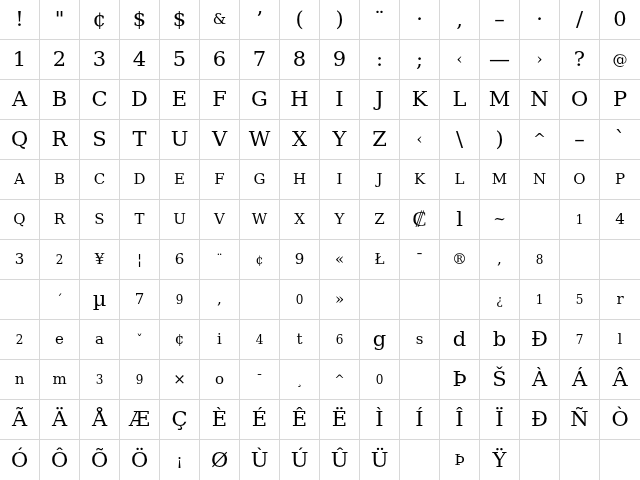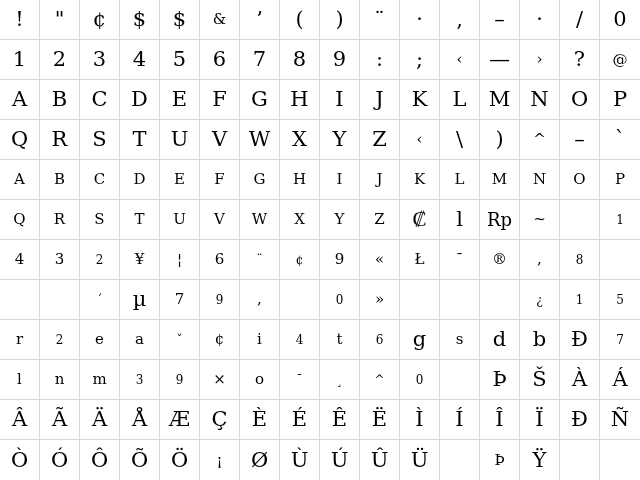--- a/index.html
+++ b/index.html
@@ -330,23 +330,20 @@
     <div class="cell">
       <span class="glyph small">Z</span>
     </div>
     <div class="cell">
       <span class="glyph">₡</span>
     </div>
     <div class="cell">
       <span class="glyph">l</span>
     </div>
     <div class="cell">
-      <span class="glyph wide">Rp</span>
-    </div>
-    <div class="cell">
       <span class="glyph small">~</span>
     </div>
     <div class="cell">
       <span class="glyph"></span>
     </div>
     <div class="cell">
       <span class="glyph tiny">1</span>
     </div>
     <div class="cell">
       <span class="glyph small">4</span>

